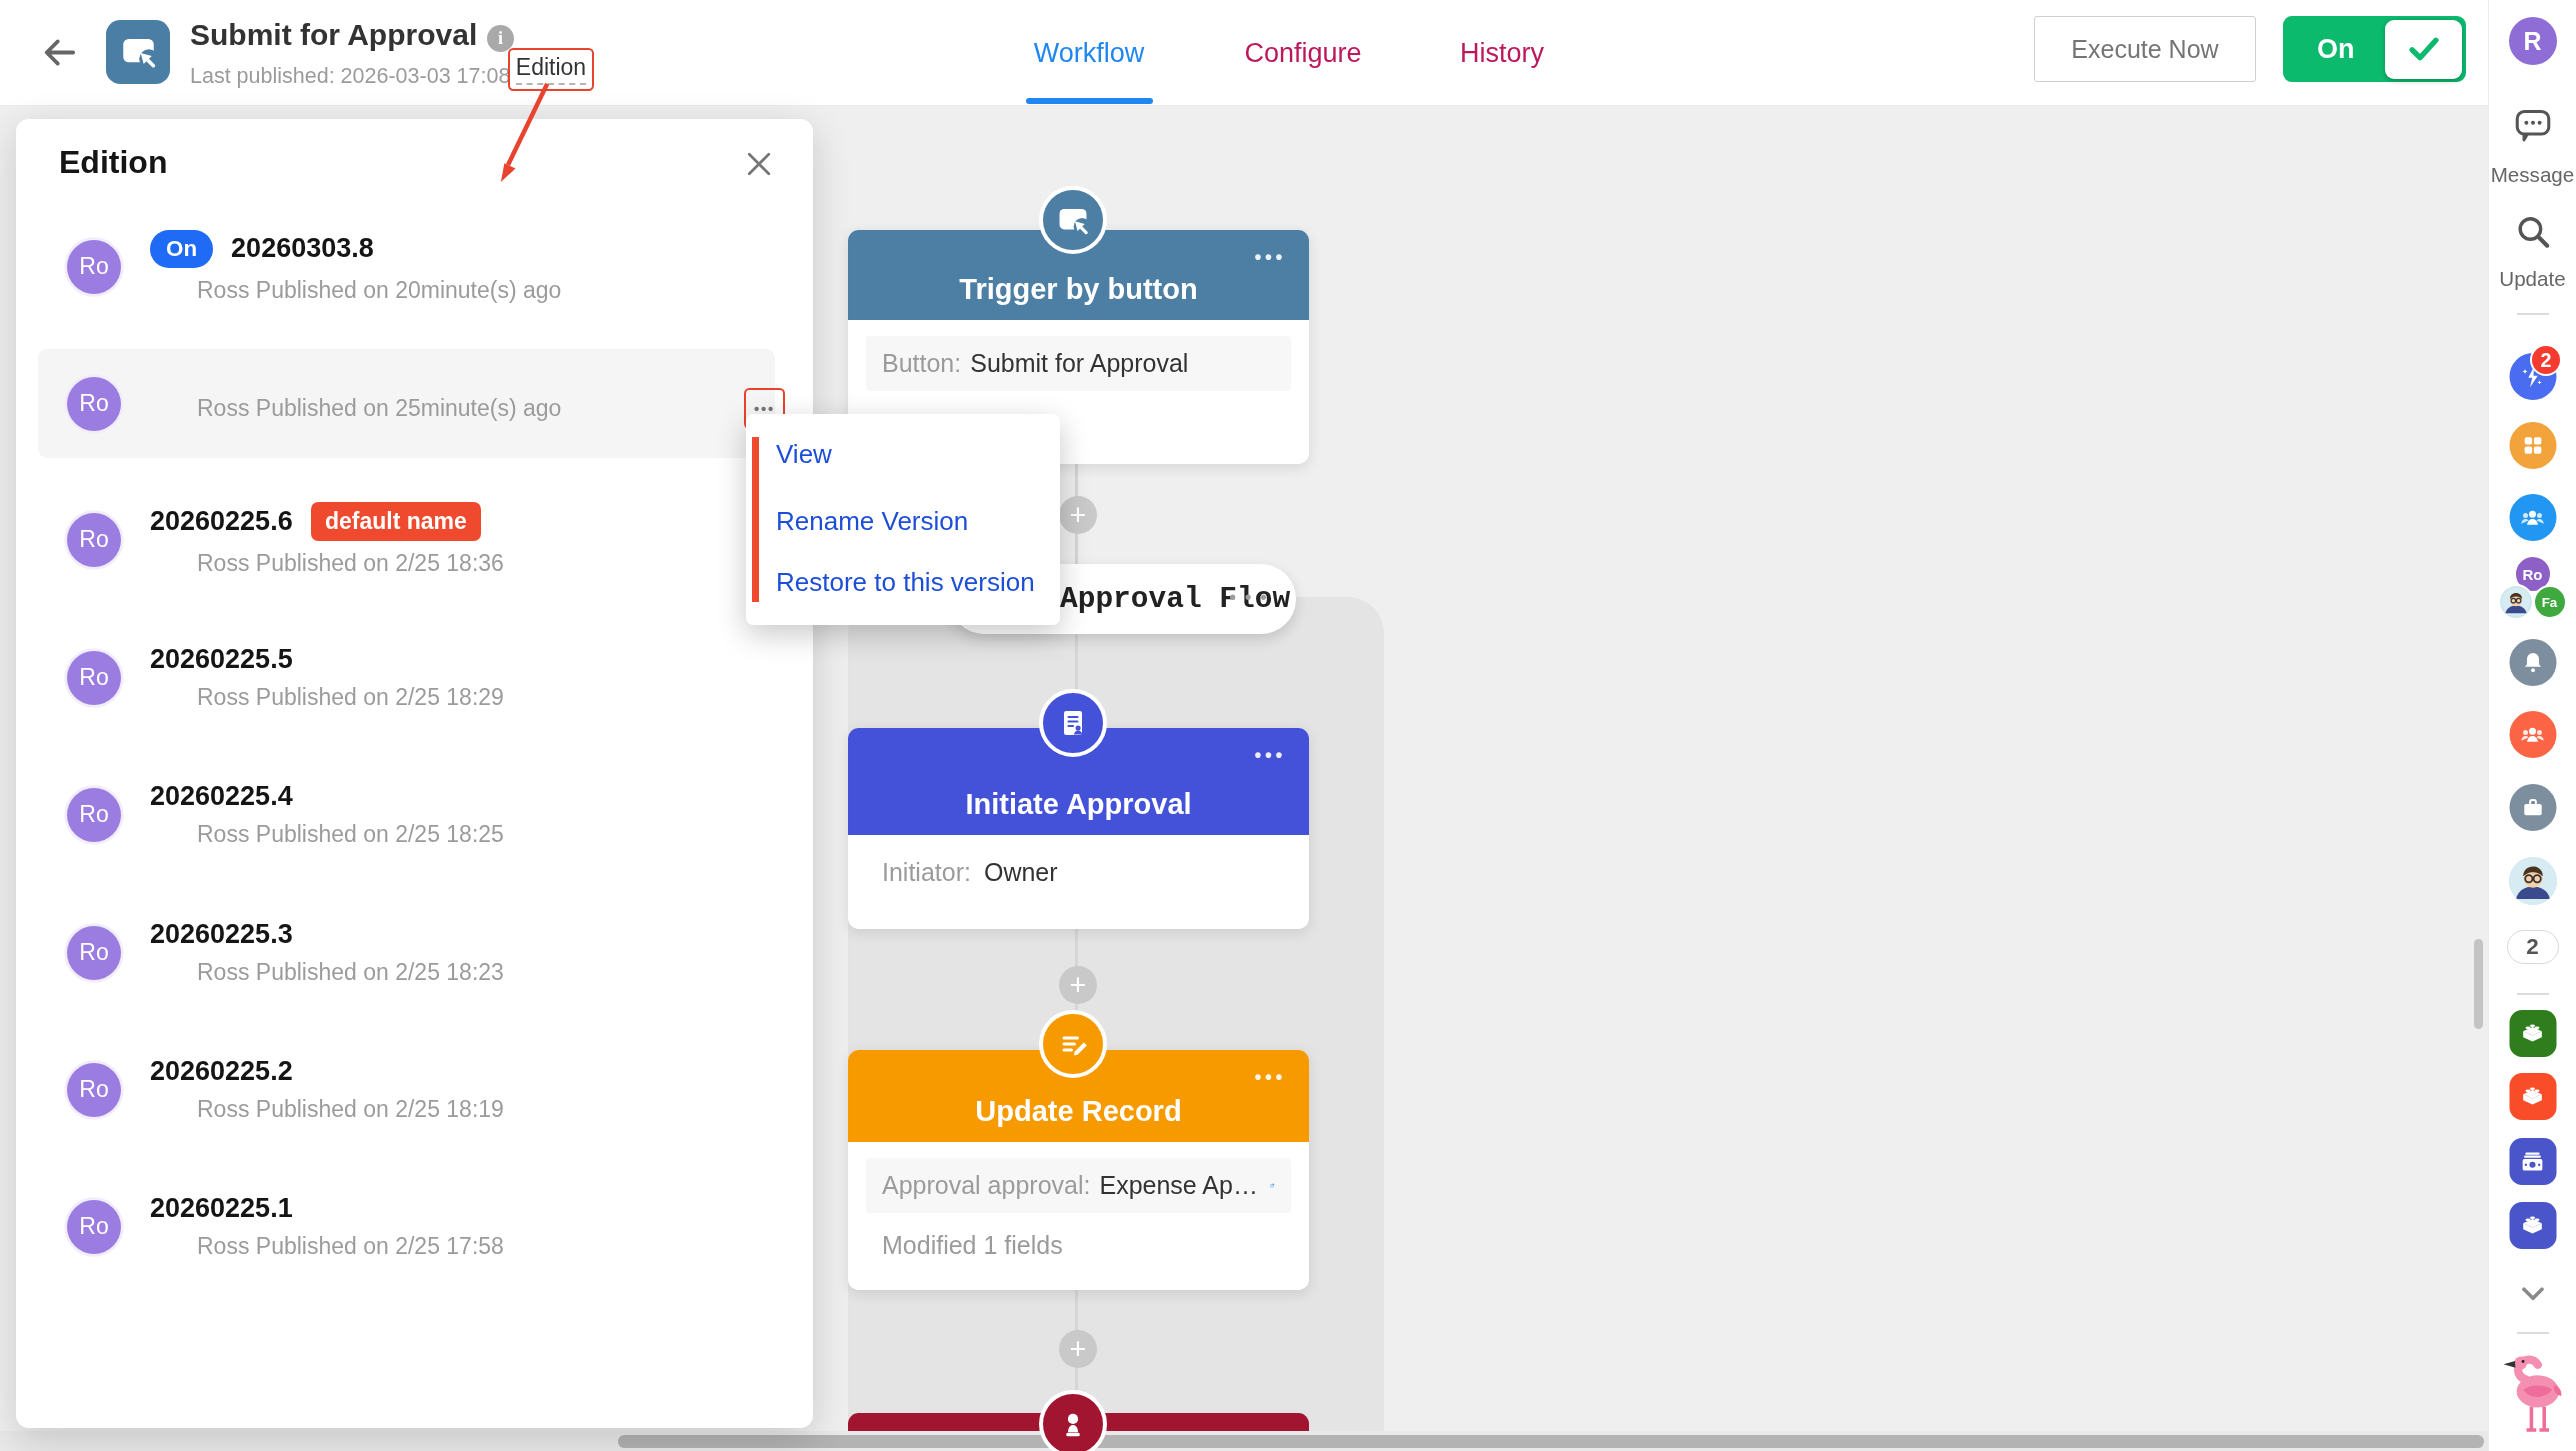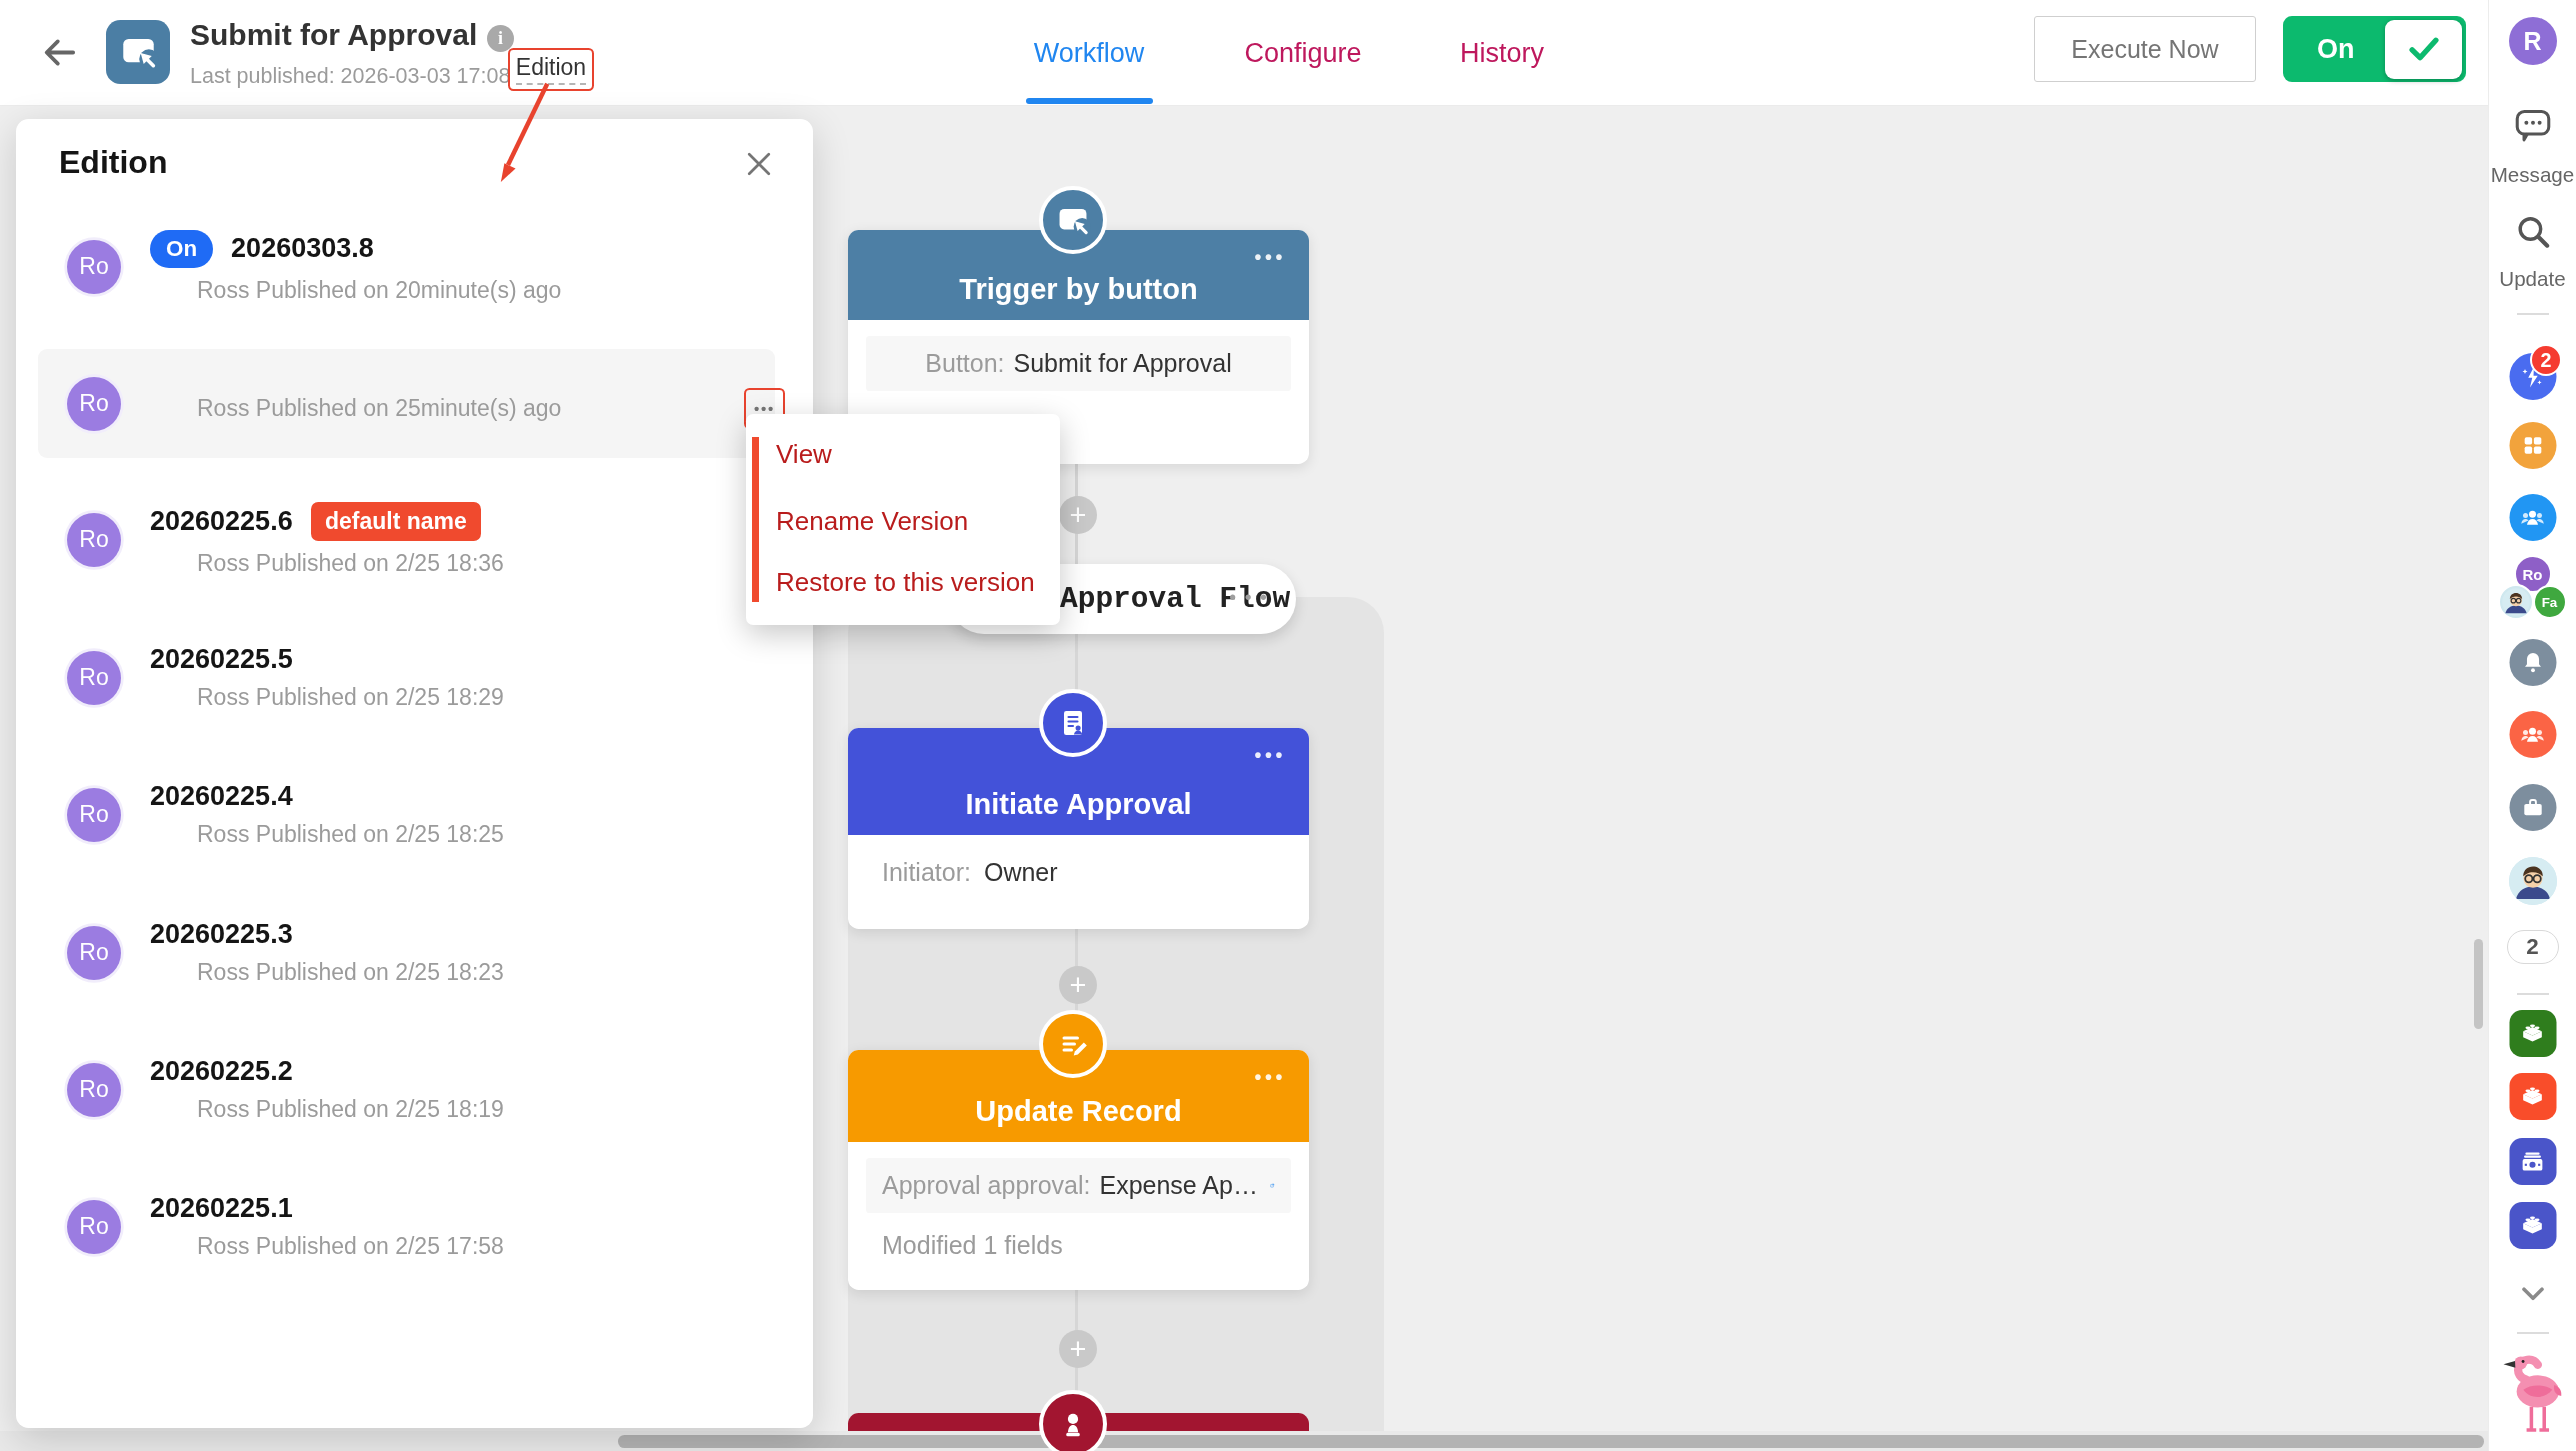--- a/index.html
+++ b/index.html
@@ -38,21 +38,21 @@
   #flow-line { left:1075px; top:354px; width:2.7px; height:962px; background:#d6d6d6; }
   .node { position:absolute; left:848px; width:461px; background:#fff; border-radius:10.7px;
     box-shadow:0 3.6px 12.5px rgba(0,0,0,.10); }
   .node-header { height:90px; border-radius:10.7px 10.7px 0 0; display:flex; align-items:flex-end;
     justify-content:center; padding-bottom:14.3px; color:#fff; font-size:29px; font-weight:bold; position:relative; }
   .node-dots { position:absolute; right:23px; top:16px; color:rgba(255,255,255,.9); font-size:19.7px;
     letter-spacing:3.6px; cursor:pointer; }
   .node-icon { position:absolute; width:68px; height:68px; border-radius:50%; border:4.5px solid #fff;
     left:1039px; display:flex; align-items:center; justify-content:center; z-index:3; }
   .node-row { margin:16px 18px 0 18px; background:#f7f7f7; border-radius:3.6px; height:55px;
-    display:flex; align-items:center; padding:0 16px; font-size:25px; white-space:nowrap; overflow:hidden;justify-content:center; }
+    display:flex; align-items:center; padding:0 16px; font-size:25px; white-space:nowrap; overflow:hidden; }
   .lbl { color:#9b9b9b; } .val { color:#333; margin-left:9px; }
   .plus { position:absolute; left:1059px; width:38px; height:38px; border-radius:50%; background:#c9c9c9;
     color:#fff; font-size:29px; display:flex; align-items:center; justify-content:center; cursor:pointer; z-index:2; }
   #approval-pill { left:949px; top:458px; width:347px; height:70px; background:#fff; border-radius:35px;
     box-shadow:0 5.4px 14.3px rgba(0,0,0,.14); z-index:4;font-family:Liberation Mono, monospace; }
   #approval-pill-label { position:absolute; left:111px; top:0; height:70px; display:flex; align-items:center;
     font-size:29.5px; font-weight:bold; color:#222; }
   #approval-pill-dots { position:absolute; right:23px; top:0; height:70px; display:flex; align-items:center;
     color:#9e9e9e; font-size:19.7px; letter-spacing:3.6px; cursor:pointer; }
   #trigger-row2 { position:absolute; left:216px; top:188px; font-size:25px; color:#9b9b9b; white-space:nowrap; }
@@ -79,21 +79,21 @@
     border-radius:7.2px; display:flex; align-items:center; white-space:nowrap; }
   .ed-meta { font-size:23px; color:#9b9b9b; margin-top:9px; white-space:nowrap;margin-left:47px; }
   #dots-annotation { position:absolute; left:728px; top:269px; width:41px; height:41px; border:2.7px solid #E8432E;
     border-radius:5.4px; display:flex; align-items:center; justify-content:center; cursor:pointer; }
   #dots-annotation span { color:#757575; font-size:15px; letter-spacing:1.8px; font-weight:bold; }
 
   
   #context-menu { position:absolute; left:746px; top:414px; width:314px; height:211px; background:#fff;
     border-radius:7.2px; box-shadow:0 9px 30px rgba(0,0,0,.22); z-index:40; }
   #menu-redbar { position:absolute; left:6.3px; top:23px; width:6.3px; height:165px; background:#F04A2E; }
-  .menu-item { position:absolute; left:30px; font-size:26px; color:#b91c1c; cursor:pointer; white-space:nowrap; }
+  .menu-item { position:absolute; left:30px; font-size:26px; color:#1d4ed8; cursor:pointer; white-space:nowrap; }
 
   
   #arrow-annotation { position:absolute; left:483px; top:73px; z-index:45; pointer-events:none; }
 
   
   #sidebar { position:absolute; right:0; top:0; width:88px; height:1452px; background:#fff;
     border-left:1.8px solid #ececec; z-index:50; }
   .sb { position:absolute; left:50%; transform:translateX(-50%); }
   .sb-circle { width:47px; height:47px; border-radius:50%; display:flex; align-items:center; justify-content:center; cursor:pointer; }
   .sb-square { width:47px; height:47px; border-radius:12.5px; display:flex; align-items:center; justify-content:center; cursor:pointer; }

